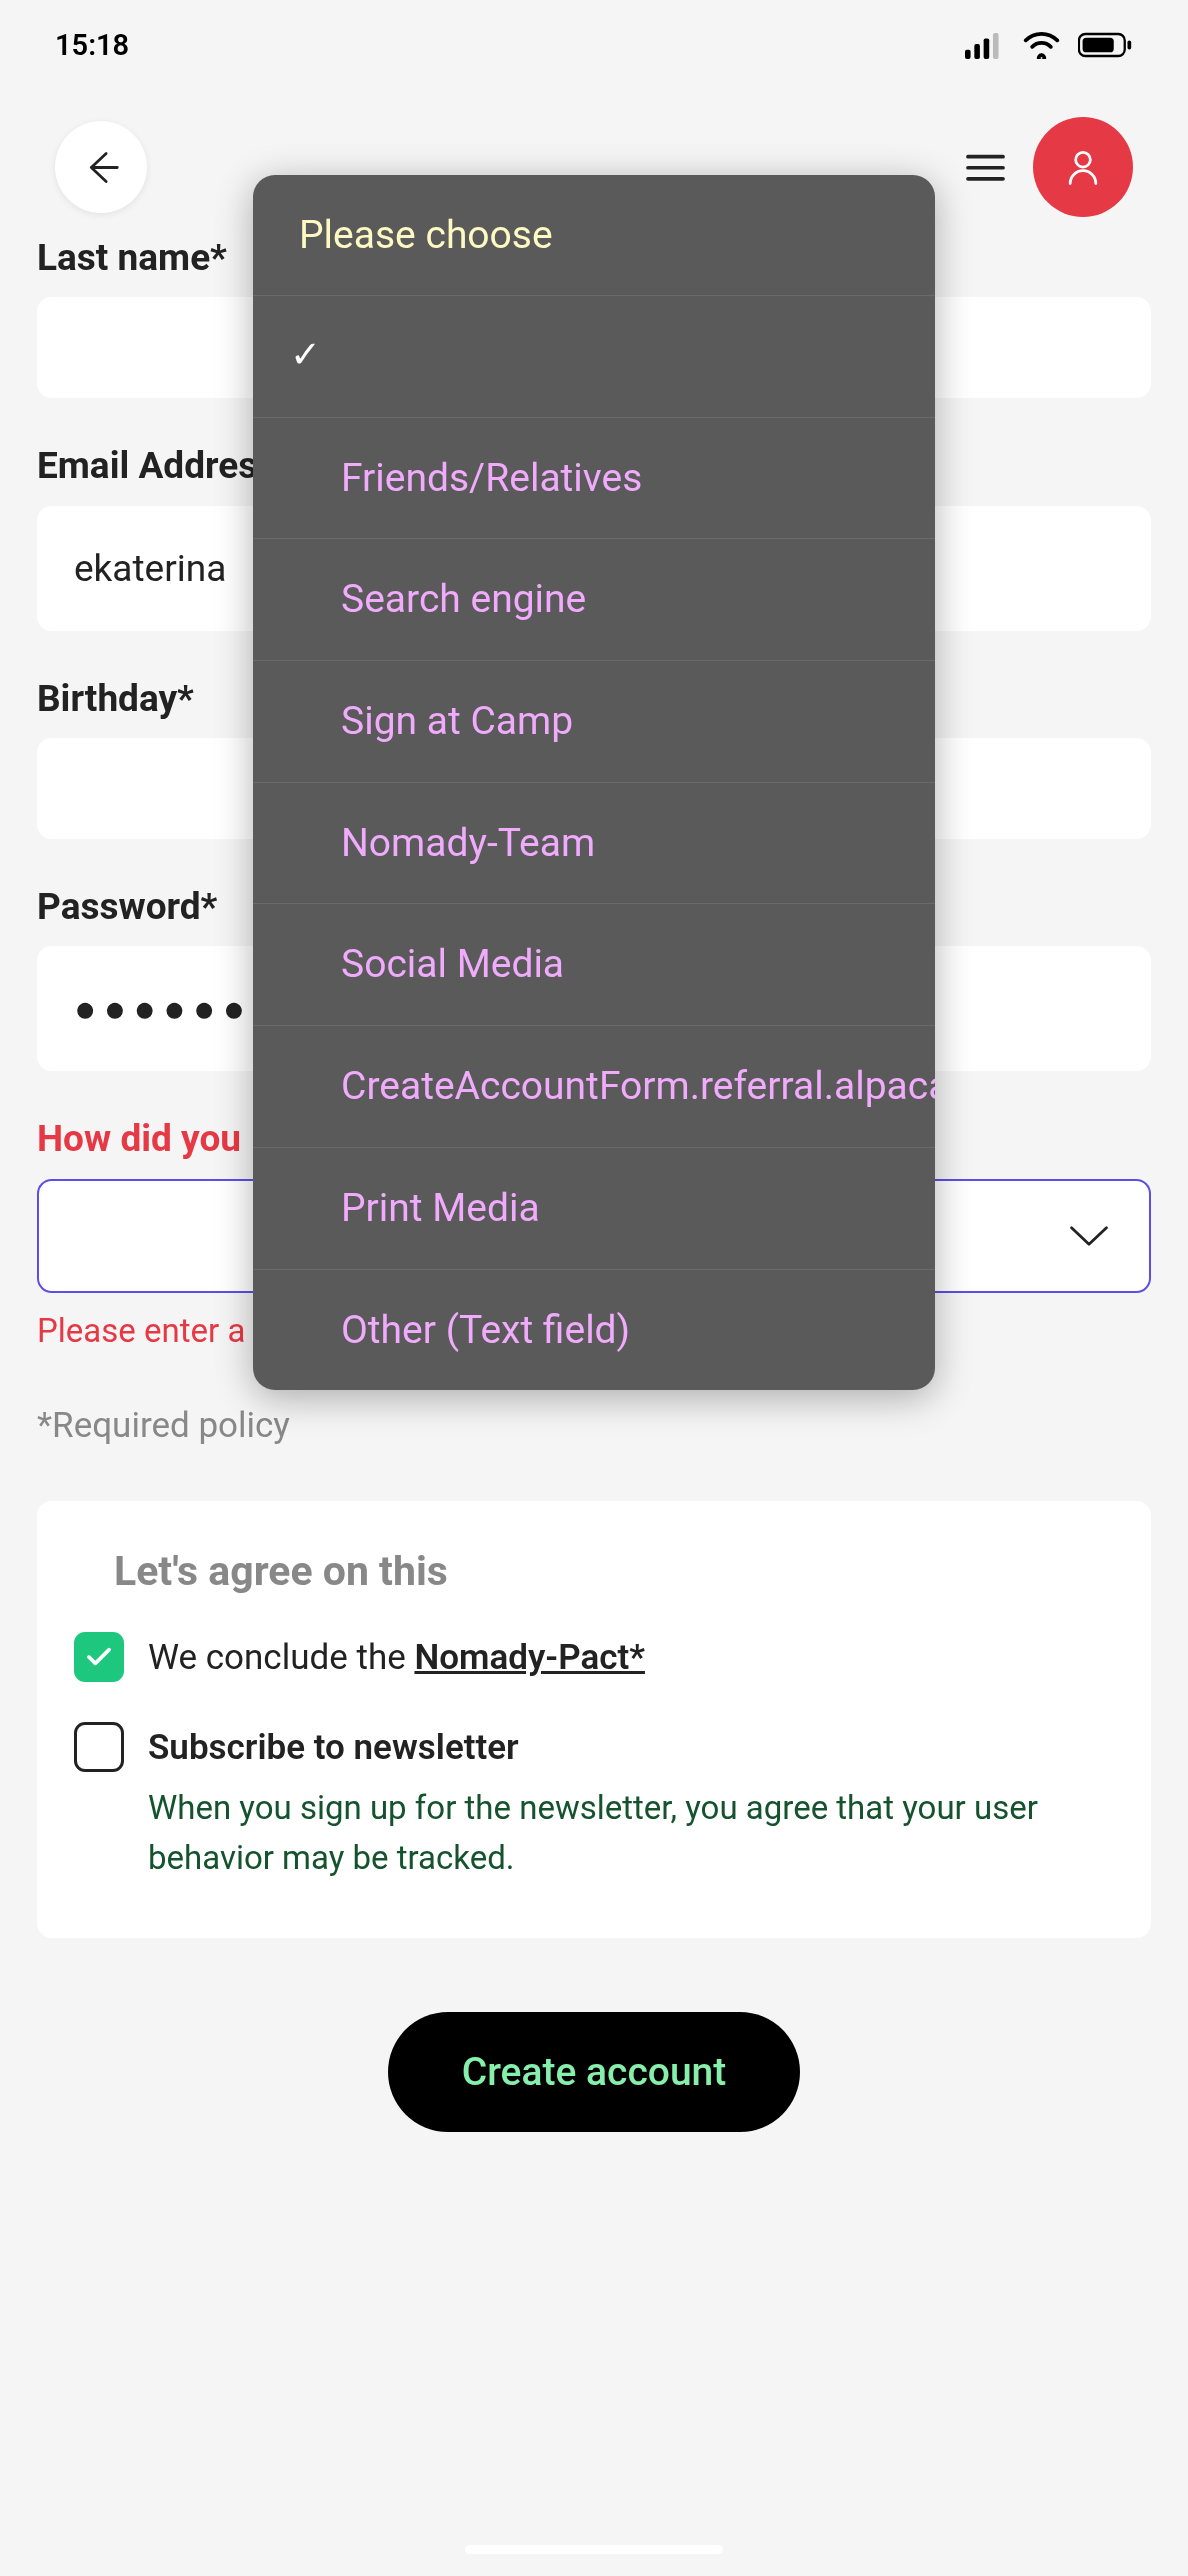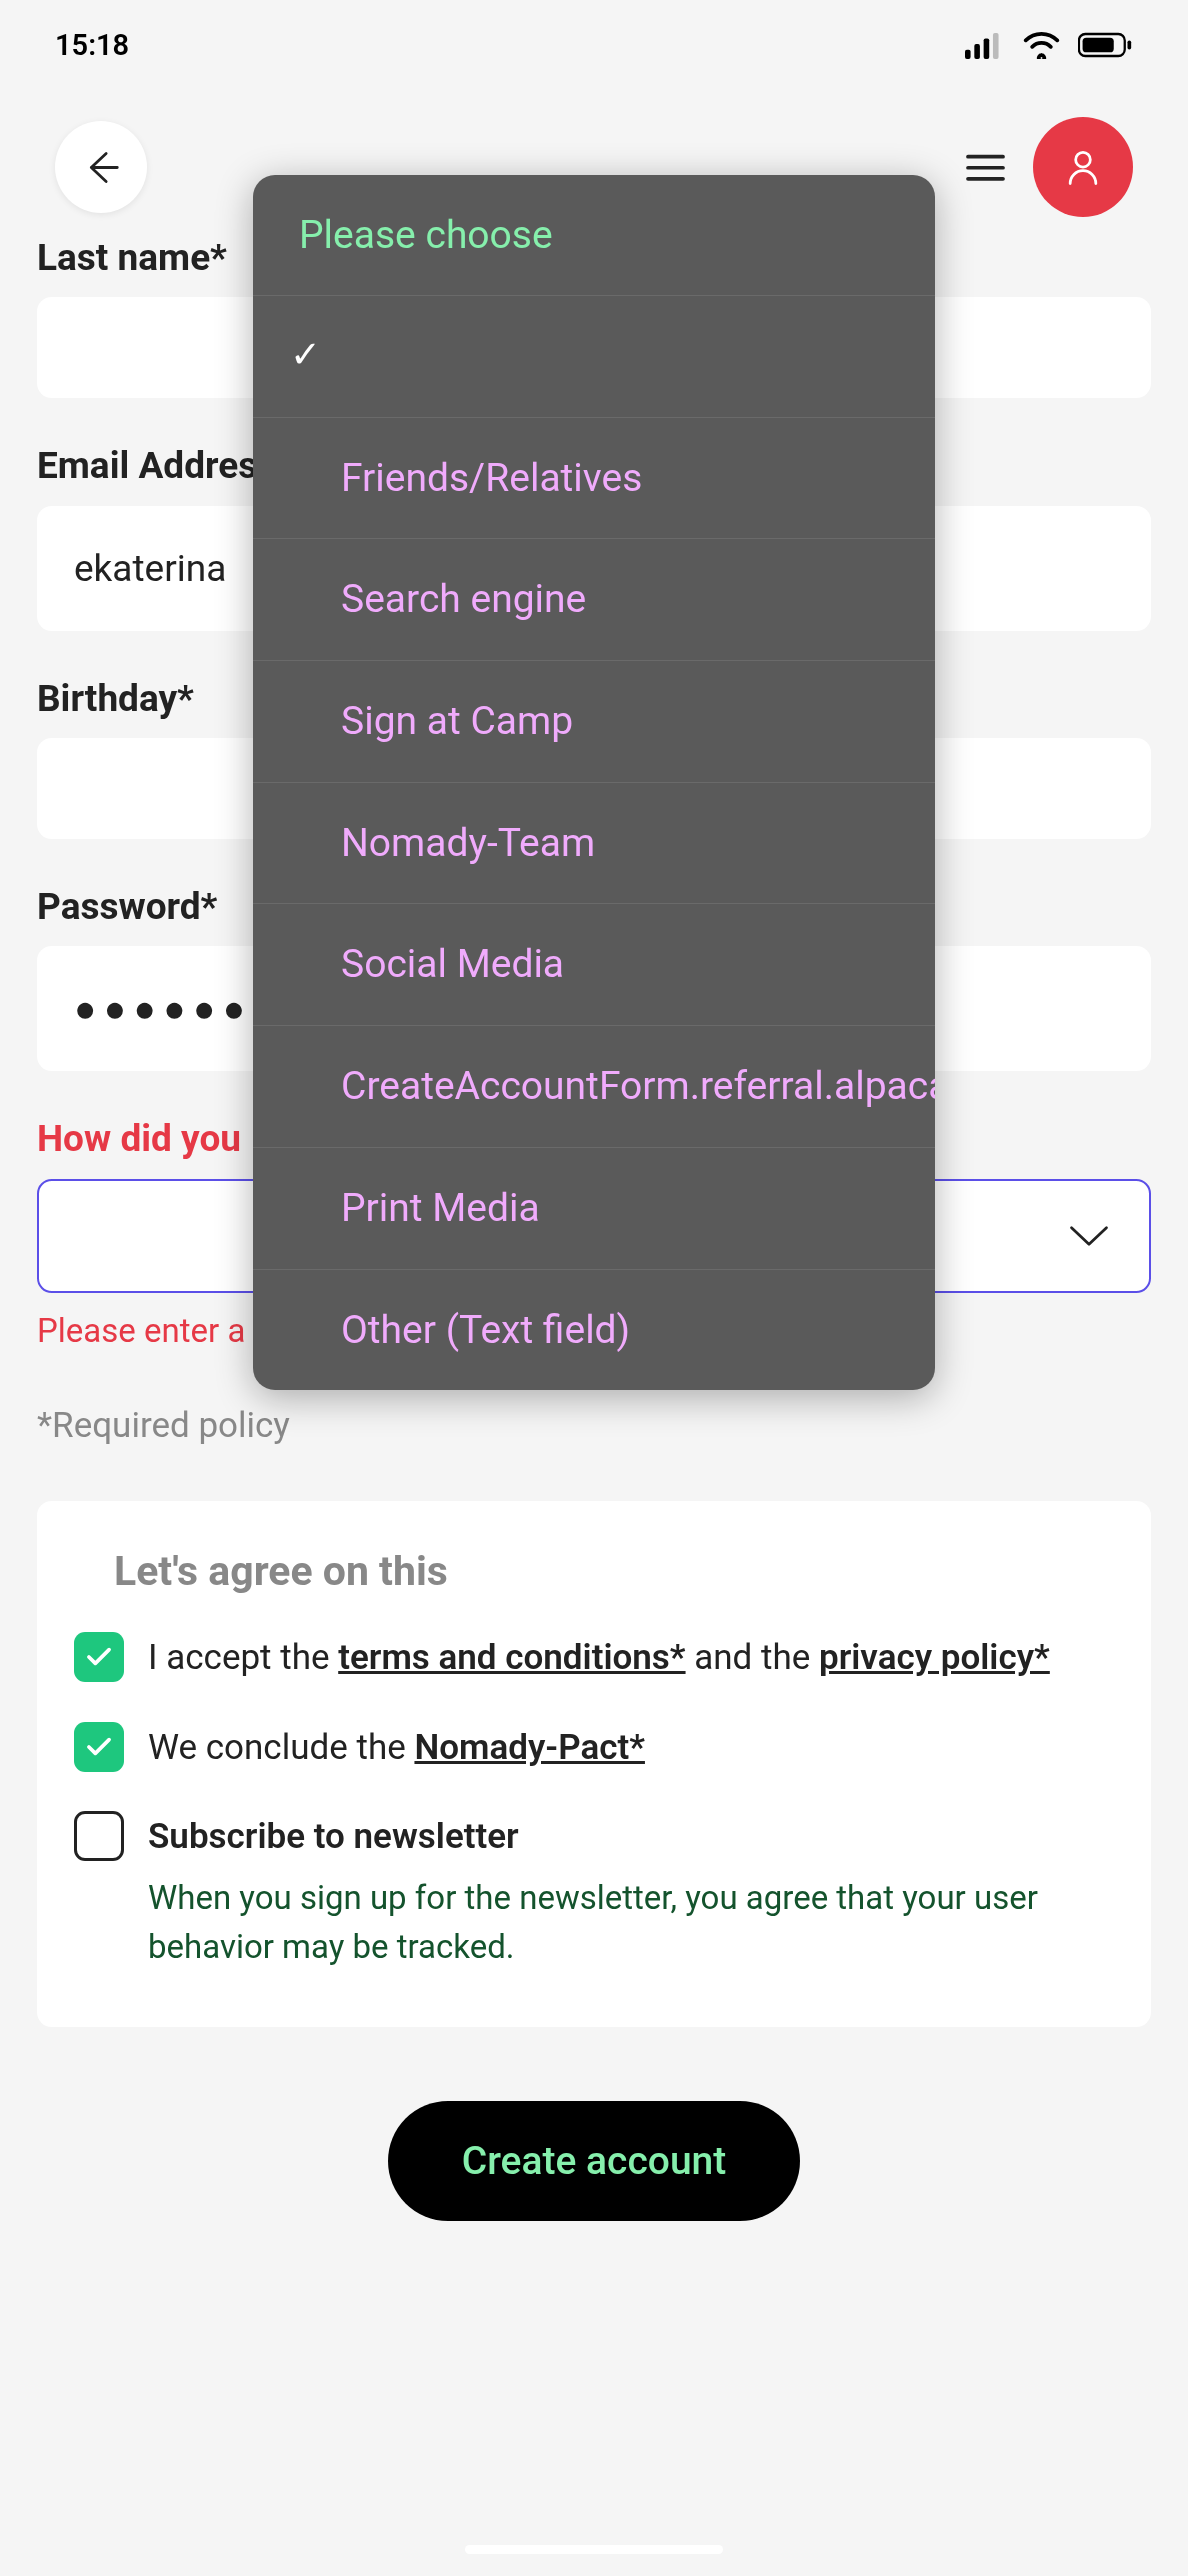--- a/index.html
+++ b/index.html
@@ -29,21 +29,21 @@
   .checkbox { width: 50px; height: 50px; border-radius: 11px; flex-shrink: 0; display: flex; align-items: center; justify-content: center; }
   .checkbox.checked { background: #1ec77e; }
   .checkbox.unchecked { border: 3.7px solid #222; background: #fff; }
   .check-text { font-size: 35px; color: #222; line-height: 1.5; }
   .check-text .link { text-decoration: underline; font-weight: 600; }
   .sub-text { font-size: 33px; color: #14532d; line-height: 1.5; margin-top: 9.2px; }
   
   .submit-btn { background: #000; color: #86efac; font-size: 39px; font-weight: 500; border-radius: 74px; padding: 37px 74px; margin: 74px auto 0; display: block; width: fit-content; text-align: center; }
   
   .dropdown { position: absolute; top: 175px; left: 253px; width: 682px; background: #5a5a5a; border-radius: 22px; overflow: hidden; box-shadow: 0 7.4px 37px rgba(0,0,0,0.3); }
-  .dropdown-header { padding: 37px 46px; font-size: 39px; color: #86efac; border-bottom: 0.9px solid #6a6a6a; }
+  .dropdown-header { padding: 37px 46px; font-size: 39px; color: #fef9c3; border-bottom: 0.9px solid #6a6a6a; }
   .dropdown-item { padding: 35px 46px 35px 88px; font-size: 39px; color: #f0abfc; border-bottom: 0.9px solid #6a6a6a; position: relative; line-height: 1.3; }
   .dropdown-item:last-child { border-bottom: none; }
   .dropdown-item.selected::before { content: "✓"; position: absolute; left: 37px; font-size: 37px; color: #fff; }
   
   .home-indicator { position: absolute; bottom: 22px; left: 50%; transform: translateX(-50%); width: 258px; height: 9.2px; background: #fff; border-radius: 9.2px; }
 </style>
 </head>
 <body>
 
 <div class="status-bar">
@@ -105,30 +105,20 @@
     <svg width="46" height="28" viewBox="0 0 50 30">
         <path d="M6 6 L25 24 L44 6" stroke="#222" stroke-width="3" fill="none" stroke-linecap="round" stroke-linejoin="round"></path>
       </svg>
   </div>
   <div class="error-msg">Please enter a value for this mandatory field</div>
   <div class="required-note">*Required policy</div>
 
   <div class="agree-card">
     <div class="agree-title">Let's agree on this</div>
 
-    <div class="check-row">
-      <div class="checkbox checked">
-        <svg width="28" height="22" viewBox="0 0 30 24">
-            <path d="M4 12 L11 19 L26 4" stroke="#fff" stroke-width="4" fill="none" stroke-linecap="round" stroke-linejoin="round"></path>
-          </svg>
-      </div>
-      <div class="check-text">
-        <span>I accept the </span><span class="link">terms and conditions*</span><span> and the </span><span class="link">privacy policy*</span>
-      </div>
-    </div>
 
     <div class="check-row">
       <div class="checkbox checked">
         <svg width="28" height="22" viewBox="0 0 30 24">
             <path d="M4 12 L11 19 L26 4" stroke="#fff" stroke-width="4" fill="none" stroke-linecap="round" stroke-linejoin="round"></path>
           </svg>
       </div>
       <div class="check-text">
         <span>We conclude the </span><span class="link">Nomady-Pact*</span>
       </div>

